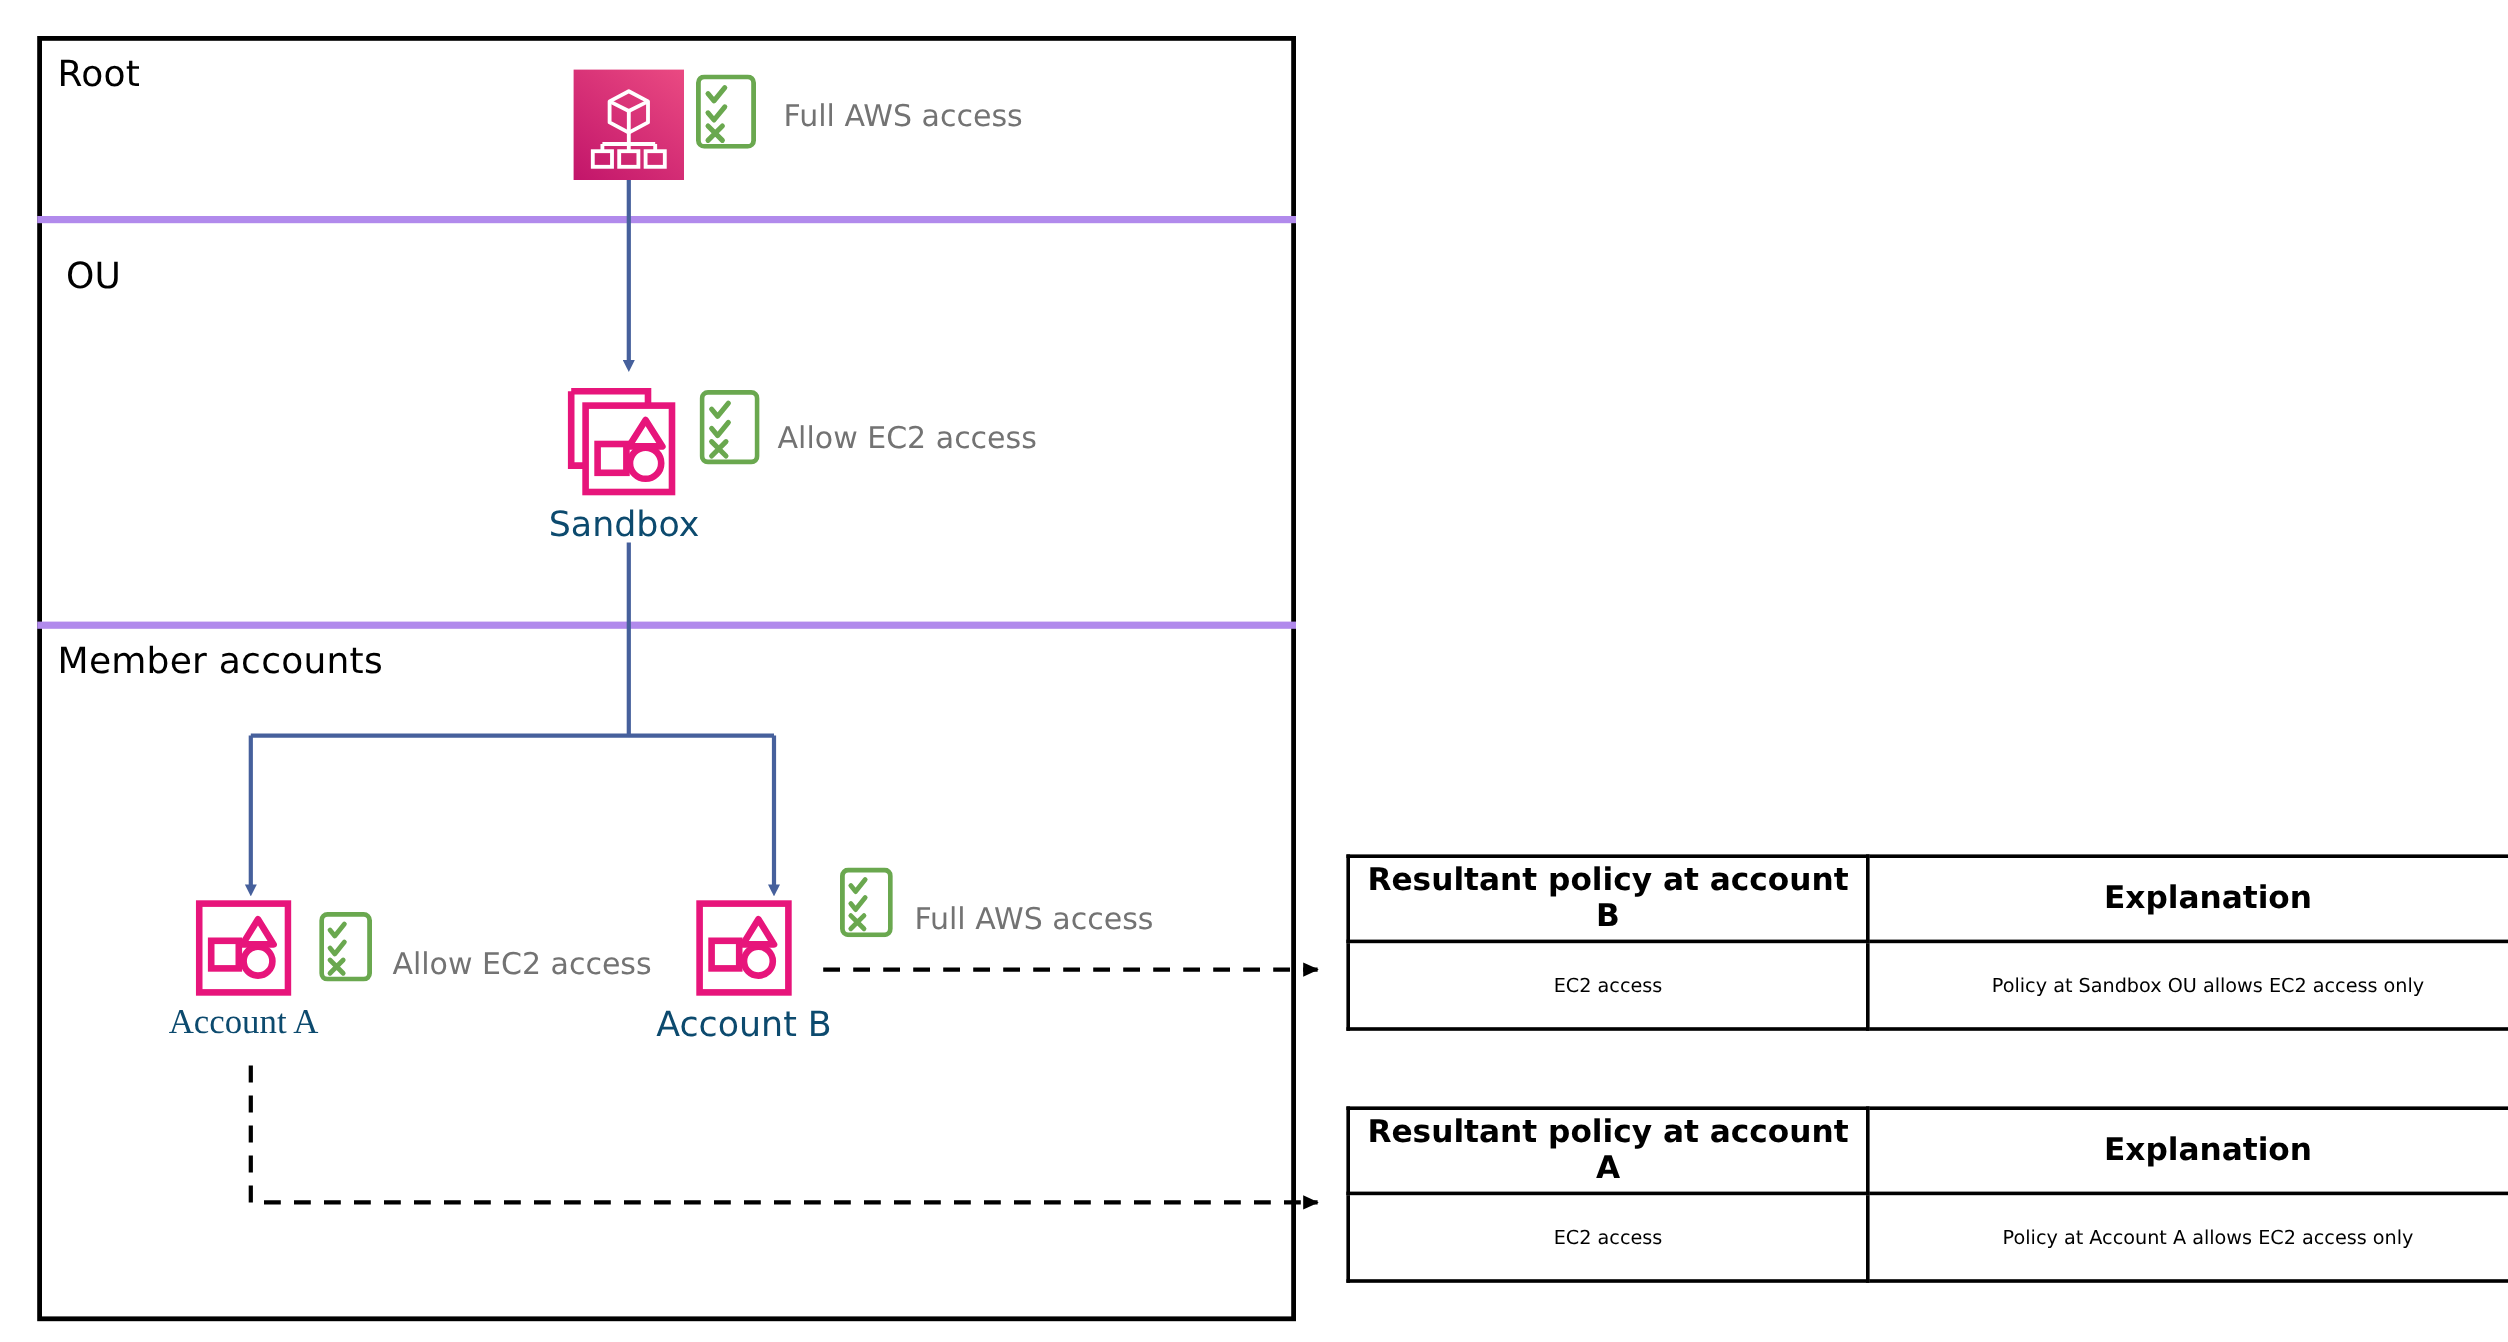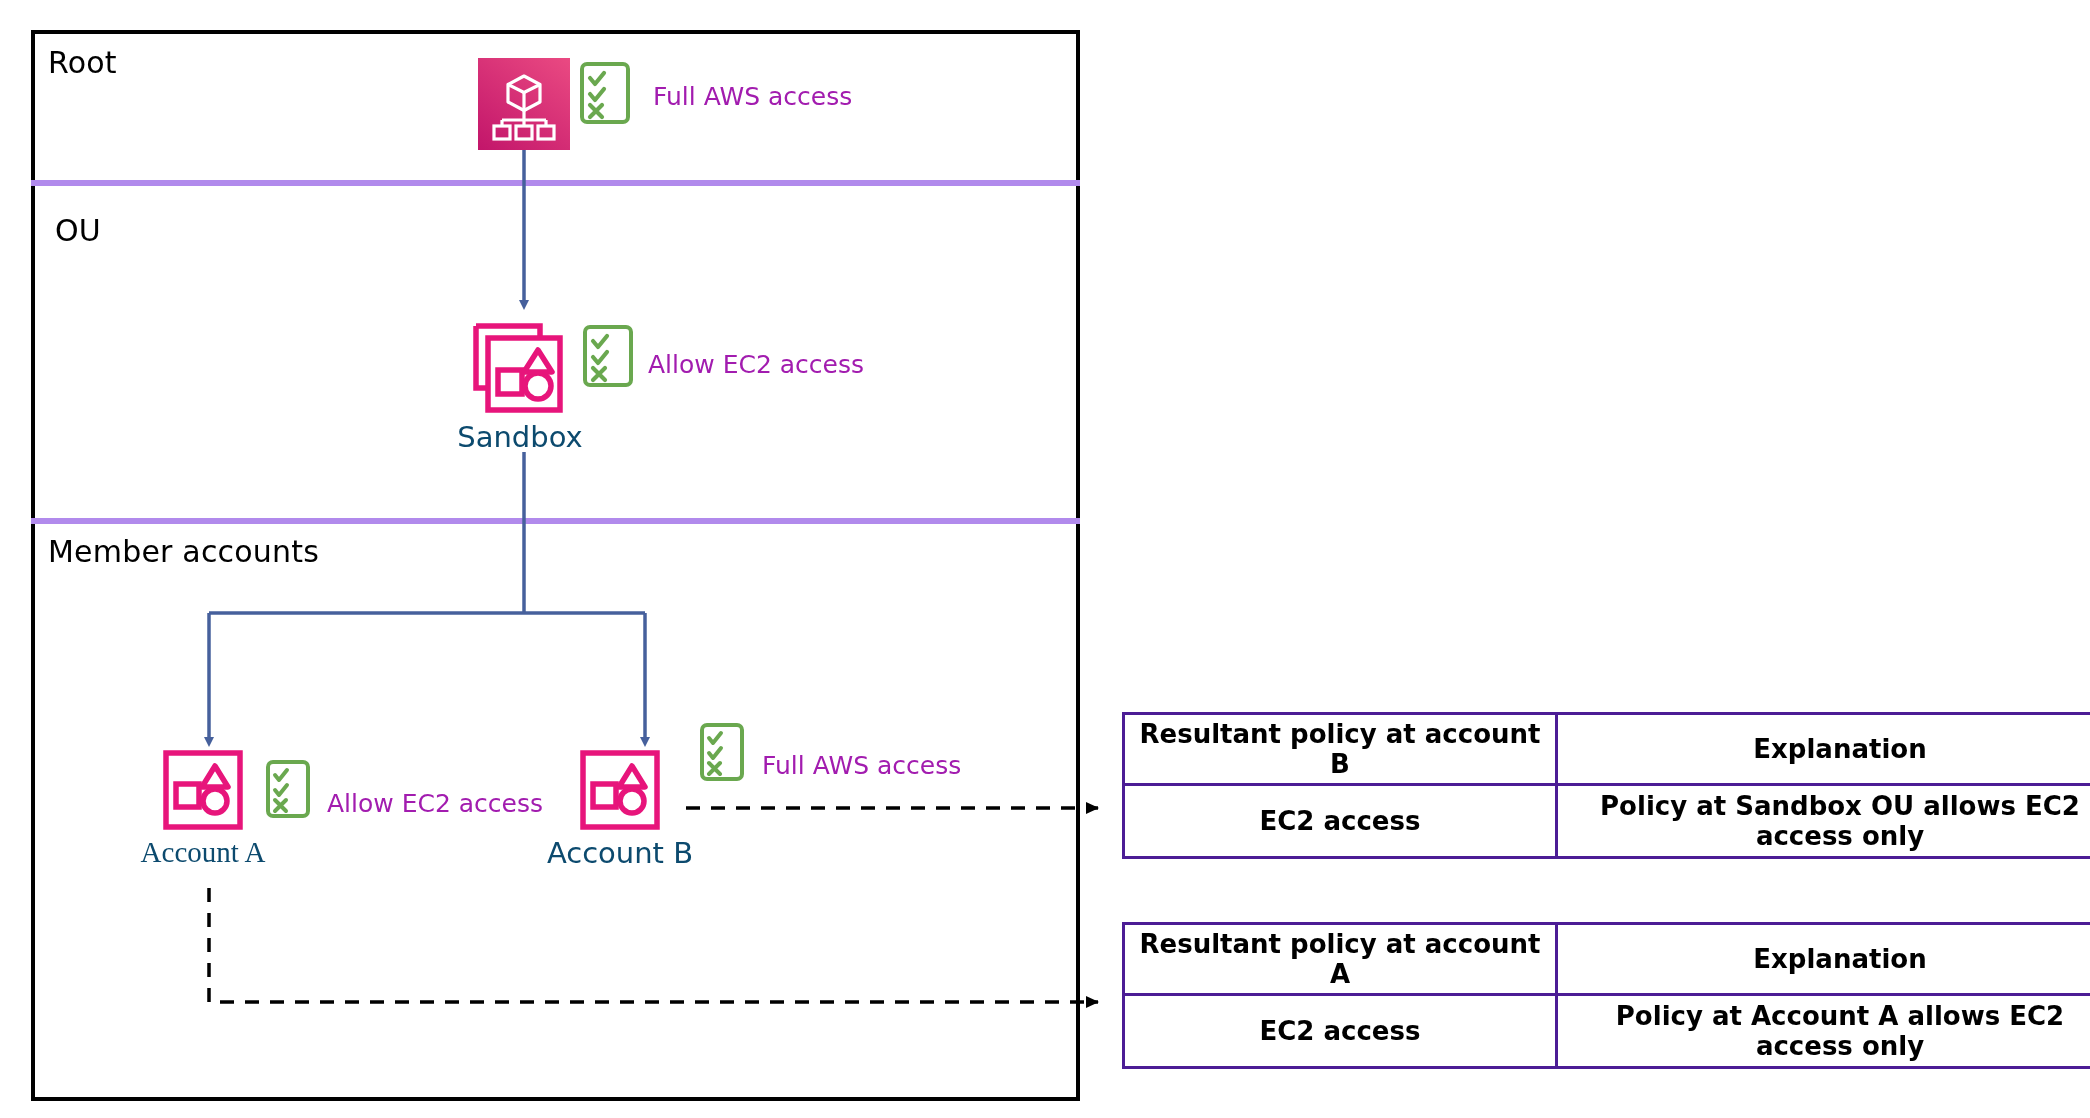--- a/index.html
+++ b/index.html
@@ -65,21 +65,21 @@
     font-size: 29px;
     color: #0c4a6e;
     white-space: nowrap;
     top: 100%;
     margin-top: 6px;
   }
 
   .policy-label {
     position: absolute;
     font-size: 25px;
-    color: #a21caf;
+    color: #737373;
     white-space: nowrap;
   }
 
   
   #node-root {
     left: 478px;
     top: 58px;
     width: 92px;
     height: 92px;
   }
@@ -130,37 +130,37 @@
   .result-table {
     position: absolute;
     border-collapse: collapse;
     background: #ffffff;
     table-layout: fixed;
   }
   #table-account-b { left: 1122px; top: 712px;  width: 954px; }
   #table-account-a { left: 1122px; top: 922px;  width: 954px; }
 
   .result-table td {
-    border: 3px solid #4c1d95;
+    border: 3px solid #000000;
     text-align: center;
     vertical-align: middle;
     color: #000000;
     padding: 0 10px;
   }
   .result-table .col-policy { width: 410px; }
   .result-table .col-expl   { width: 544px; }
 
   .result-table tr.head-row td {
     font-weight: bold;
     font-size: 26px;
     height: 68px;
   }
   .result-table tr.body-row td {
-    font-weight: bold;
-    font-size: 26px;
+    font-weight: normal;
+    font-size: 16px;
     height: 70px;
   }
 </style>
 </head>
 <body>
 
 <div id="canvas">
 
   <div class="hierarchy-box"></div>
 

